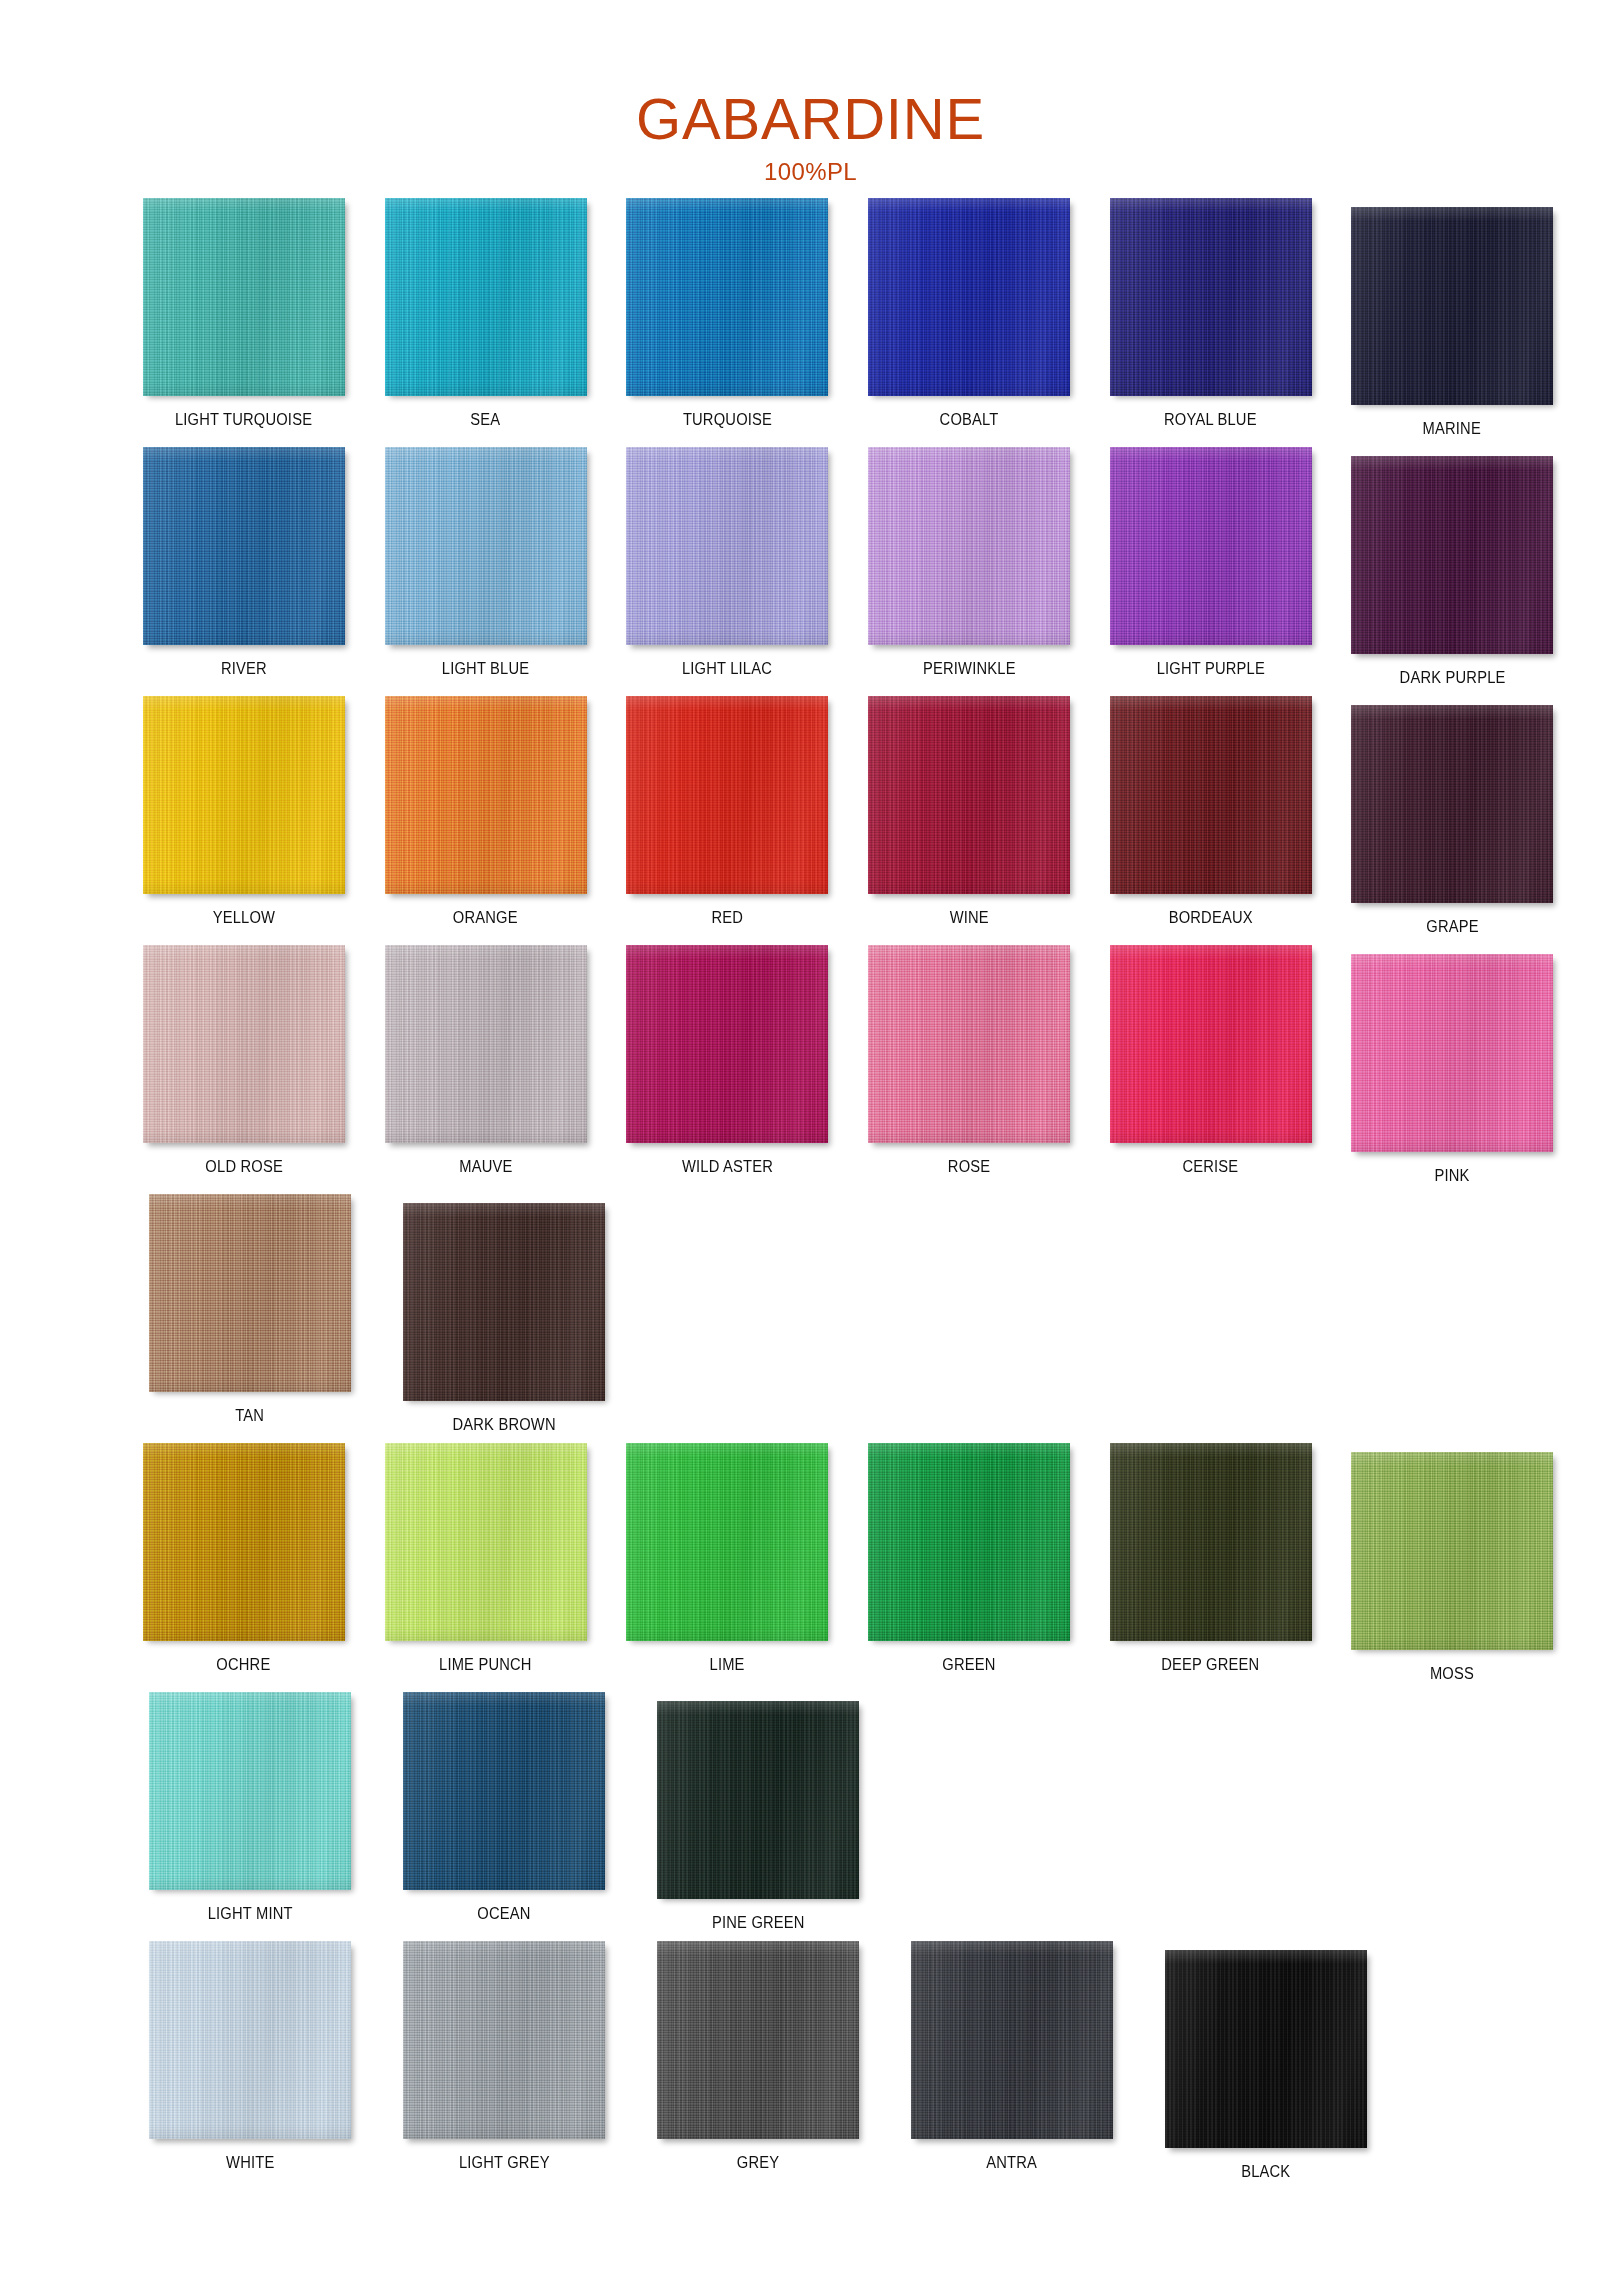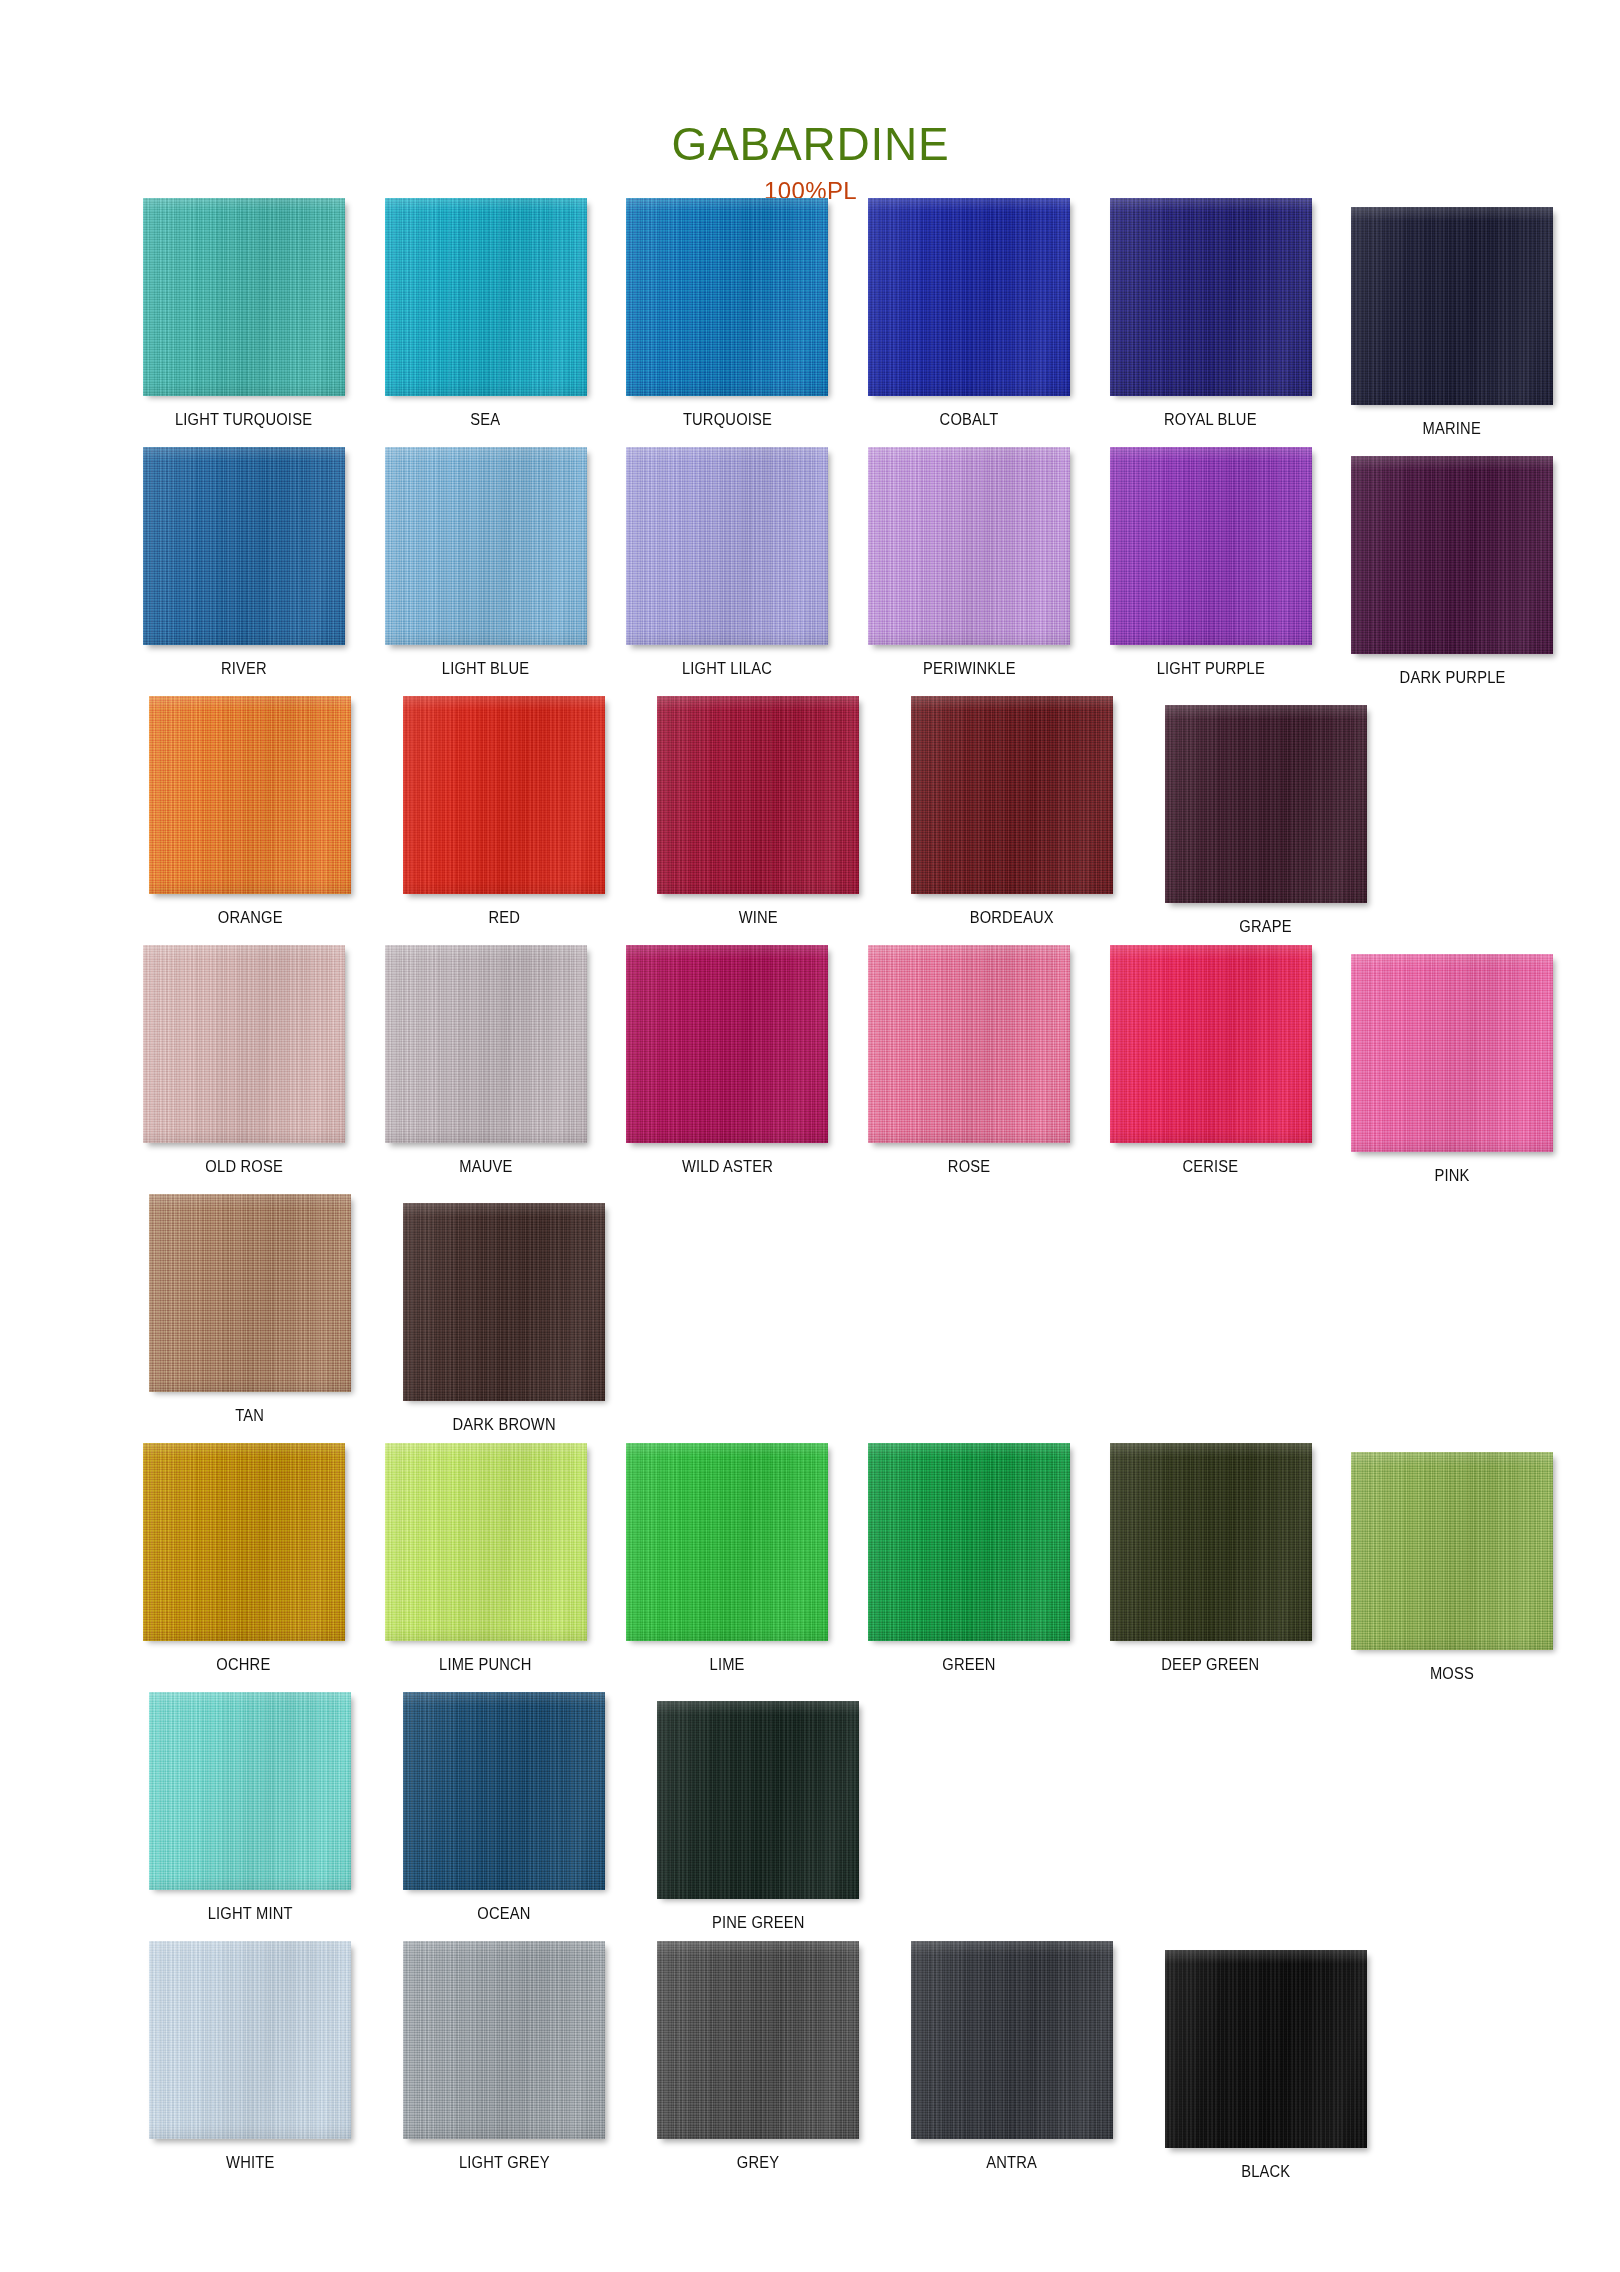--- a/index.html
+++ b/index.html
@@ -25,26 +25,25 @@
   
   .header {
     position: absolute;
     top: 90px;
     left: 0;
     width: 1621px;
     text-align: center;
   }
   .title {
     font-family: "Liberation Sans", sans-serif;
-    font-size: 46px;
+    font-size: 58px;
     font-weight: 400;
     letter-spacing: 0.8px;
-    color: #4d7c0f;
+    color: #c2410c;
     line-height: 1.0;
-    margin-top: 31px;
   }
   .subtitle {
     font-family: "Liberation Sans", sans-serif;
     font-size: 24px;
     font-weight: 400;
     color: #c2410c;
     margin-top: 10px;
     letter-spacing: 0.4px;
   }
 
@@ -213,20 +212,26 @@
         </div>
         <div class="cell">
           <div class="swatch" style="background-color: rgb(69, 20, 60);">
             <div class="sheen"></div>
           </div>
           <div class="label">DARK PURPLE</div>
         </div>
       </div>
       <div class="row">
         <div class="cell">
+          <div class="swatch" style="background-color: rgb(239, 193, 11);">
+            <div class="sheen"></div>
+          </div>
+          <div class="label">YELLOW</div>
+        </div>
+        <div class="cell">
           <div class="swatch" style="background-color: rgb(234, 123, 43);">
             <div class="sheen"></div>
           </div>
           <div class="label">ORANGE</div>
         </div>
         <div class="cell">
           <div class="swatch" style="background-color: rgb(216, 36, 24);">
             <div class="sheen"></div>
           </div>
           <div class="label">RED</div>

